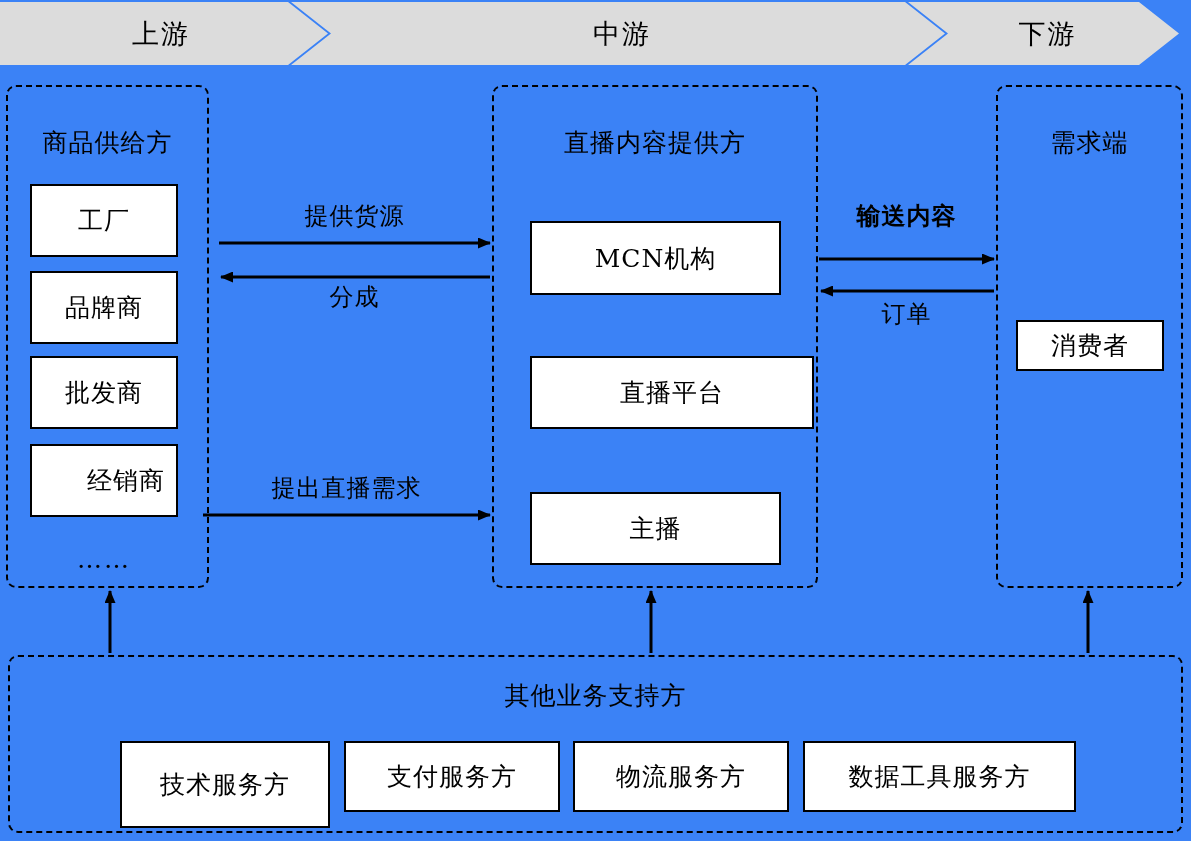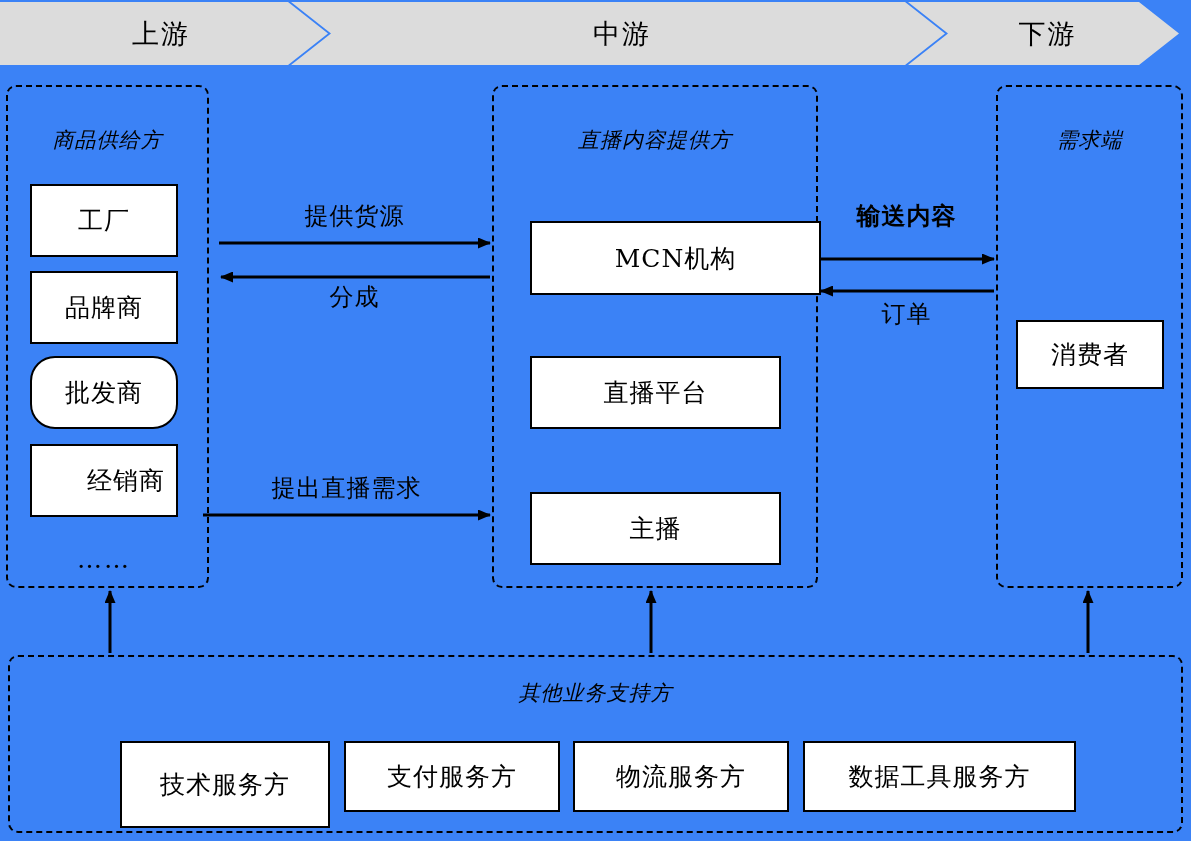--- a/index.html
+++ b/index.html
@@ -33,24 +33,23 @@
     position:absolute;
     border:2.5px dashed #000000;
     border-radius:10px;
     background:transparent;
     box-sizing:border-box;
   }
   .panel-title{
     position:absolute;
     left:0;right:0;
     text-align:center;
-    font-size:21px;
+    font-size:25px;
     letter-spacing:1px;
     white-space:nowrap;
-    font-style:italic;
   }
   
   .box{
     position:absolute;
     border:2.5px solid #000000;
     background:#ffffff;
     box-sizing:border-box;
     display:flex;
     align-items:center;
     justify-content:center;
@@ -97,47 +96,47 @@
   <div class="panel" style="left:6px; top:85px; width:203px; height:503px;">
   </div>
   <div class="panel-title" style="left:6px; top:126px; width:203px;">商品供给方</div>
 
   <div class="box" style="left:30px; top:271px; width:148px; height:73px;">
     <span>品牌商</span>
   </div>
   <div class="box" style="left:30px; top:184px; width:148px; height:73px;">
     <span>工厂</span>
   </div>
-  <div class="box" style="left:30px; top:356px; width:148px; height:73px;border-radius:25px;">
+  <div class="box" style="left:30px; top:356px; width:148px; height:73px;">
     <span>批发商</span>
   </div>
   <div class="box" style="left:30px; top:444px; width:148px; height:73px;padding-left:44px;">
     <span>经销商</span>
   </div>
   <div class="ellipsis" style="left:30px; top:545px; width:148px;">……</div>
 
   <div class="panel" style="left:492px; top:85px; width:326px; height:503px;">
   </div>
   <div class="panel-title" style="left:492px; top:126px; width:326px;">直播内容提供方</div>
 
-  <div class="box" style="left:530px; top:221px; width:291px; height:74px;">
+  <div class="box" style="left:530px; top:221px; width:251px; height:74px;">
     <span>MCN机构</span>
   </div>
-  <div class="box" style="left:530px; top:356px; width:251px; height:73px;">
+  <div class="box" style="left:530px; top:356px; width:284px; height:73px;">
     <span>直播平台</span>
   </div>
   <div class="box" style="left:530px; top:492px; width:251px; height:73px;">
     <span>主播</span>
   </div>
 
   <div class="panel" style="left:996px; top:85px; width:187px; height:503px;">
   </div>
   <div class="panel-title" style="left:996px; top:126px; width:187px;">需求端</div>
 
-  <div class="box" style="left:1016px; top:320px; width:148px; height:69px;">
+  <div class="box" style="left:1016px; top:320px; width:148px; height:51px;">
     <span>消费者</span>
   </div>
 
   <div class="panel" style="left:8px; top:655px; width:1175px; height:178px;">
   </div>
   <div class="panel-title" style="left:8px; top:679px; width:1175px;">其他业务支持方</div>
 
   <div class="box" style="left:120px; top:741px; width:210px; height:87px;">
     <span>技术服务方</span>
   </div>

